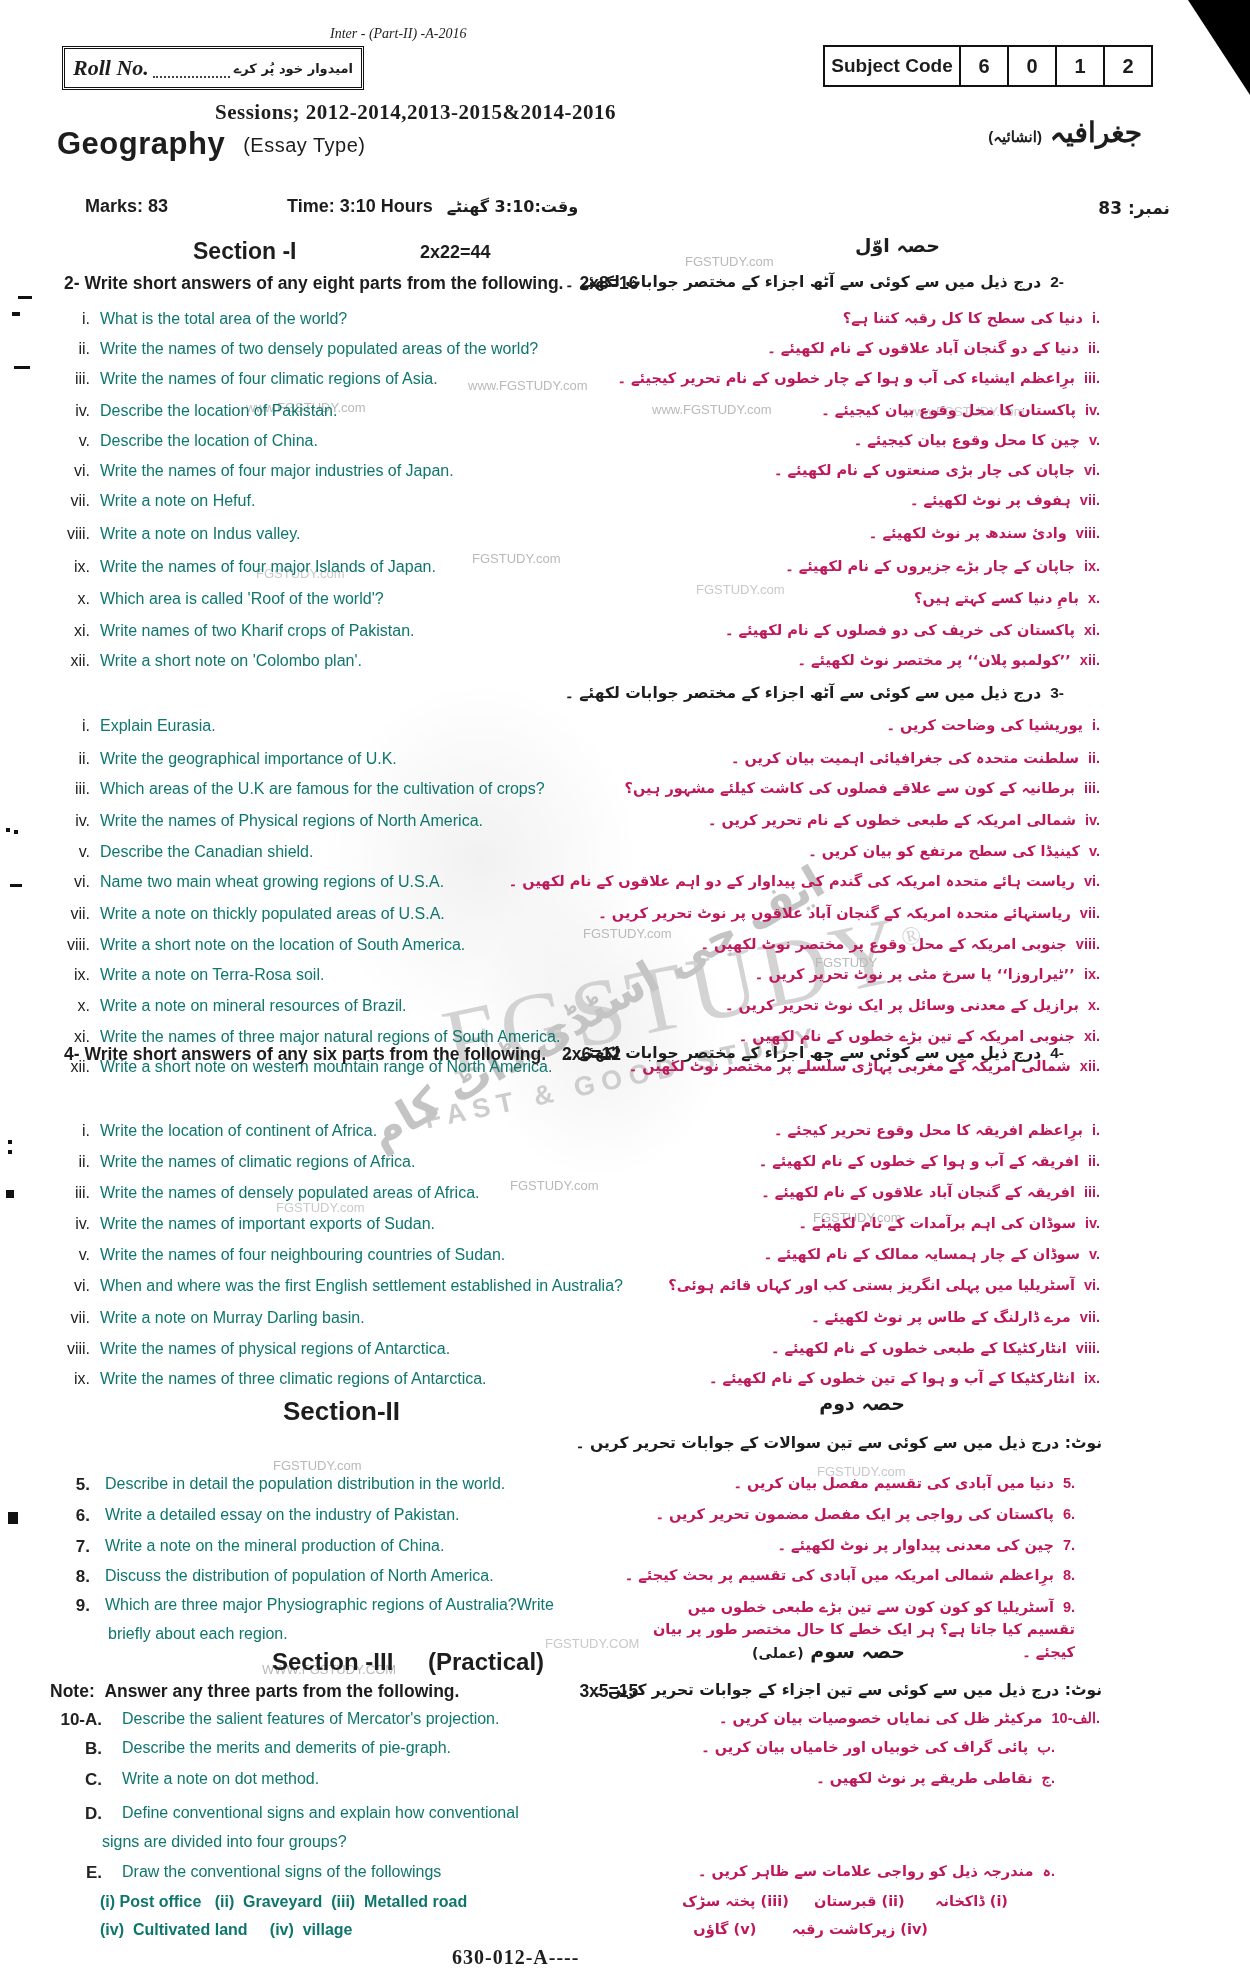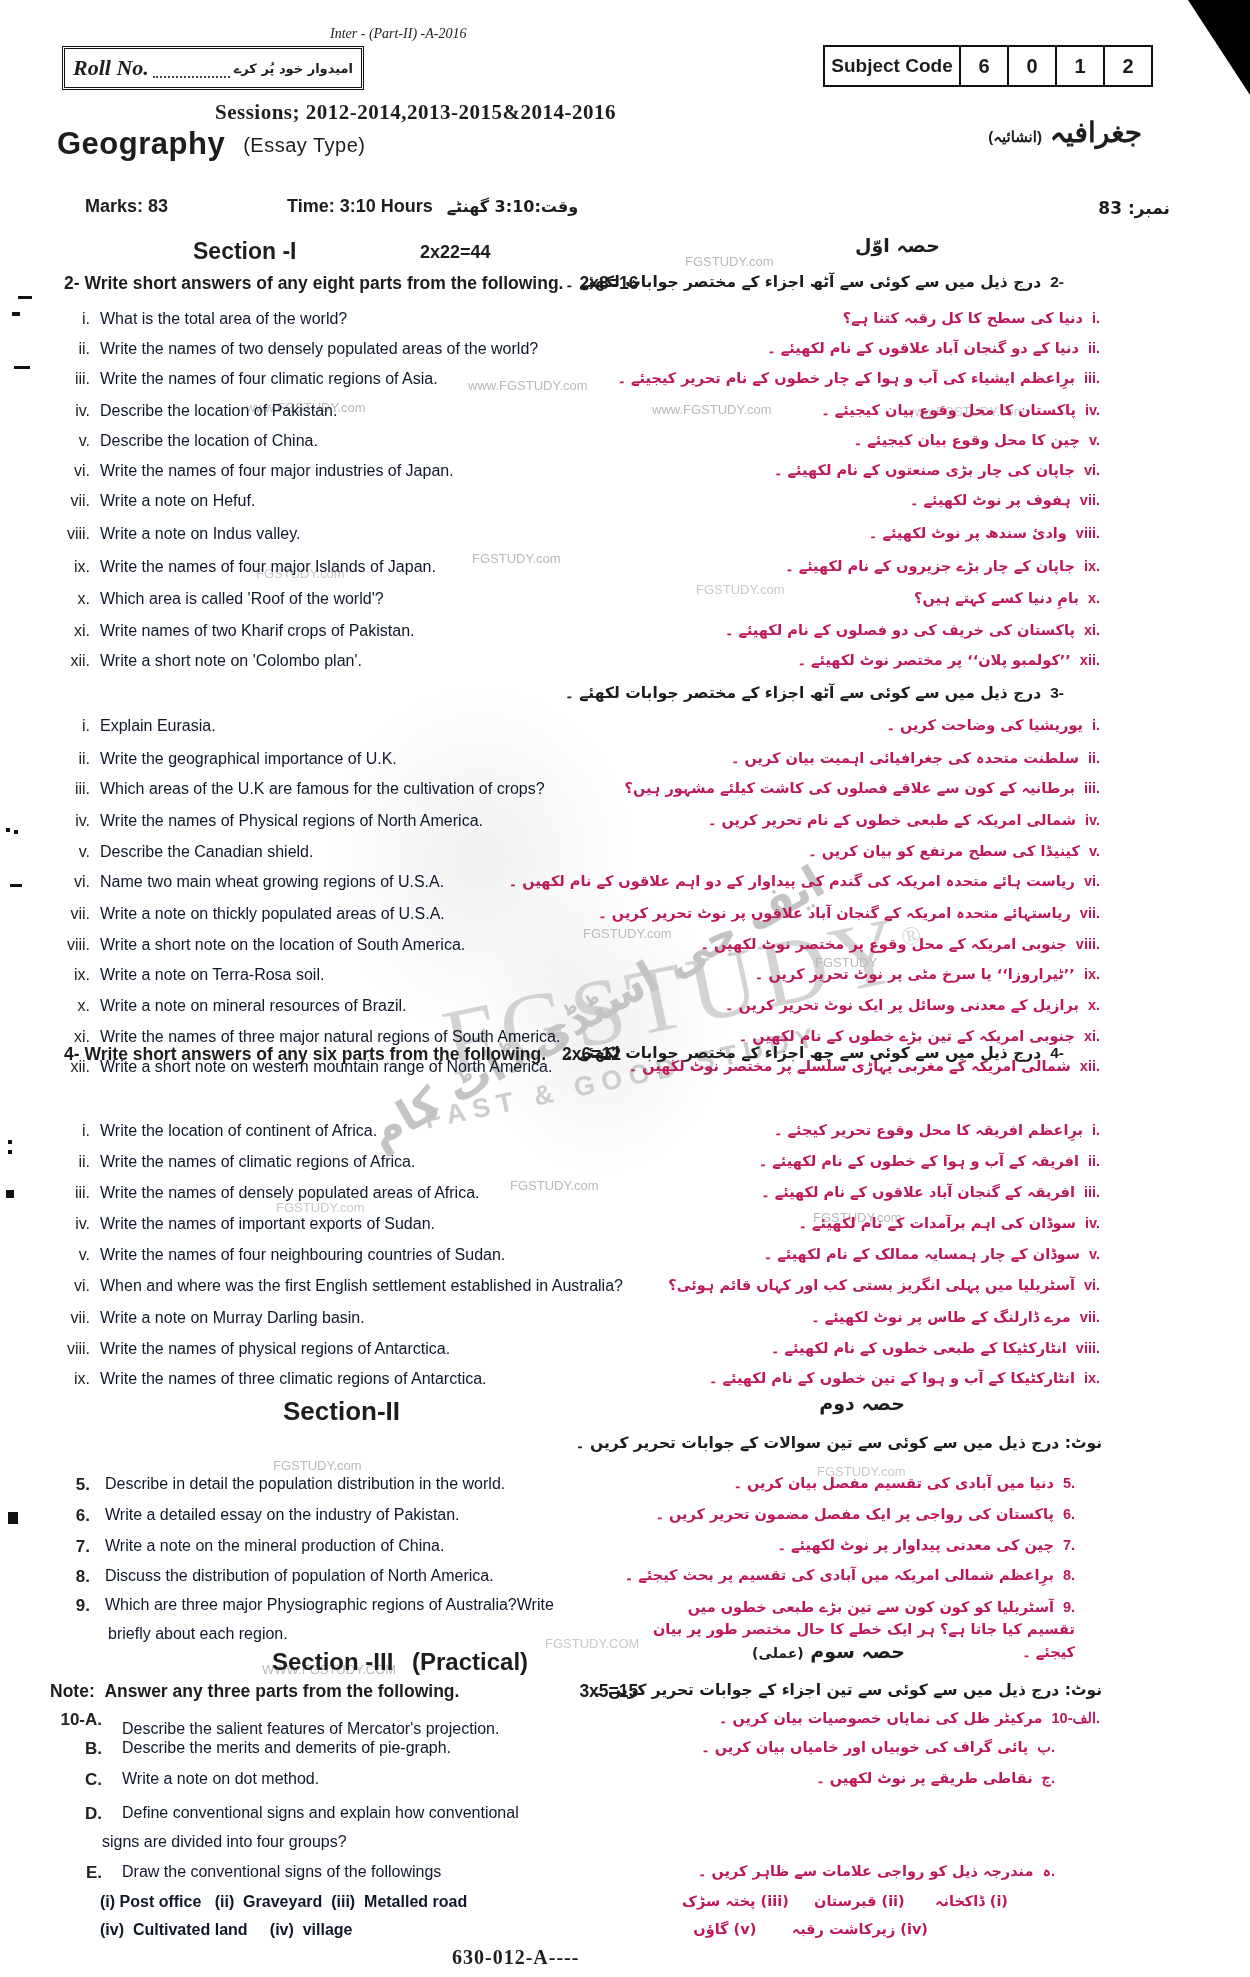--- a/index.html
+++ b/index.html
@@ -24,21 +24,21 @@
   #title-type-en{font-size:20px;font-weight:normal;margin-left:18px;vertical-align:2px;}
   #title-ur{top:100px;right:108px;direction:rtl;font-family:Liberation Sans, sans-serif;font-weight:bold;font-size:28px;margin-top:16px;}
   #title-type-ur{font-size:15px;}
   #marks-en{top:196px;left:85px;font-weight:bold;font-size:18px;}
   #time-row{top:196px;left:287px;font-weight:bold;font-size:18px;white-space:nowrap;}
   #time-ur{direction:rtl;display:inline-block;font-family:"DejaVu Sans",sans-serif;font-size:16px;margin-left:14px;}
   #marks-ur{top:198px;right:80px;direction:rtl;font-family:"DejaVu Sans",sans-serif;font-weight:bold;font-size:17px;}
   
   .row{position:absolute;left:0;width:100%;height:30px;}
   .qn{position:absolute;left:52px;width:38px;text-align:right;font-size:16px;color:#222;}
-  .en{position:absolute;left:100px;font-size:16px;white-space:nowrap;color:#0f172a;}
+  .en{position:absolute;left:100px;font-size:16px;white-space:nowrap;color:#0f766e;}
   .u{position:absolute;right:150px;top:0;direction:rtl;font-family:"DejaVu Sans",sans-serif;font-weight:bold;font-size:14.5px;white-space:nowrap;color:#be185d;}
   .u .rn{direction:ltr;unicode-bidi:embed;font-family:"Liberation Sans",sans-serif;font-size:14.5px;padding-left:9px;}
   .u.wrap{white-space:normal;width:440px;text-align:right;line-height:1.55;}
   .qh-en{position:absolute;left:64px;font-weight:bold;font-size:17.5px;white-space:nowrap;}
   .qh-en .mk{margin-left:16px;}
   .qh-ur{position:absolute;right:186px;direction:rtl;font-family:"DejaVu Sans",sans-serif;font-weight:bold;font-size:15.5px;white-space:nowrap;}
   .qh-ur .rn{direction:ltr;unicode-bidi:embed;font-family:"Liberation Sans",sans-serif;padding-left:9px;}
   .sec-h{font-weight:bold;font-size:23px;}
   .sec-h-ur{direction:rtl;font-family:"DejaVu Sans",sans-serif;font-weight:bold;font-size:19px;}
   .note-en{position:absolute;left:50px;font-weight:bold;font-size:17.5px;white-space:nowrap;}
@@ -346,31 +346,31 @@
 <div class="row" style="top:1596px;">
     <span class="qn b" style="left:52px;font-size:17px;">9.</span>
     <span class="en" style="left:105px;">Which are three major Physiographic regions of Australia?Write</span>
     <div class="u wrap" style="right:175px;"><span class="rn b">9.</span><span>آسٹریلیا کو کون کون سے تین بڑے طبعی خطوں میں تقسیم کیا جاتا ہے؟ ہر ایک خطے کا حال مختصر طور پر بیان کیجئے ۔</span></div>
   </div>
 <div class="row" style="top:1625px;">
     <span class="en" style="left:108px;">briefly about each region.</span>
   </div>
 
 <div class="abs sec-h" style="top:1648px;left:272px;font-size:24px;">Section -III</div>
-<div class="abs sec-h" style="top:1648px;left:412px;font-size:24px;">(Practical)</div>
+<div class="abs sec-h" style="top:1648px;left:428px;font-size:24px;">(Practical)</div>
 <div class="abs sec-h-ur" style="top:1640px;right:345px;"><span>حصہ سوم</span> <span style="font-size:14px;">(عملی)</span></div>
 
 <div class="row" style="top:1681px;">
   <div class="note-en"><span>Note:</span>&nbsp;&nbsp;<span>Answer any three parts from the following.</span><span class="mk" style="margin-left:120px;">3x5=15</span></div>
   <div class="note-ur">نوٹ: درج ذیل میں سے کوئی سے تین اجزاء کے جوابات تحریر کریں ۔</div>
 </div>
 
 <div class="row" style="top:1710px;">
     <span class="qn b" style="left:40px;width:62px;font-size:17px;">10-A.</span>
-    <span class="en" style="left:122px;margin-top:10px;">Describe the salient features of Mercator's projection.</span>
+    <span class="en" style="left:122px;">Describe the salient features of Mercator's projection.</span>
     <div class="u" style="right:150px;"><span class="rn b">10-الف.</span><span>مرکیٹر ظل کی نمایاں خصوصیات بیان کریں ۔</span></div>
   </div>
 <div class="row" style="top:1739px;">
     <span class="qn b" style="left:72px;width:30px;font-size:17px;">B.</span>
     <span class="en" style="left:122px;">Describe the merits and demerits of pie-graph.</span>
     <div class="u" style="right:195px;"><span class="rn b">ب.</span><span>پائی گراف کی خوبیاں اور خامیاں بیان کریں ۔</span></div>
   </div>
 <div class="row" style="top:1770px;">
     <span class="qn b" style="left:72px;width:30px;font-size:17px;">C.</span>
     <span class="en" style="left:122px;">Write a note on dot method.</span>

